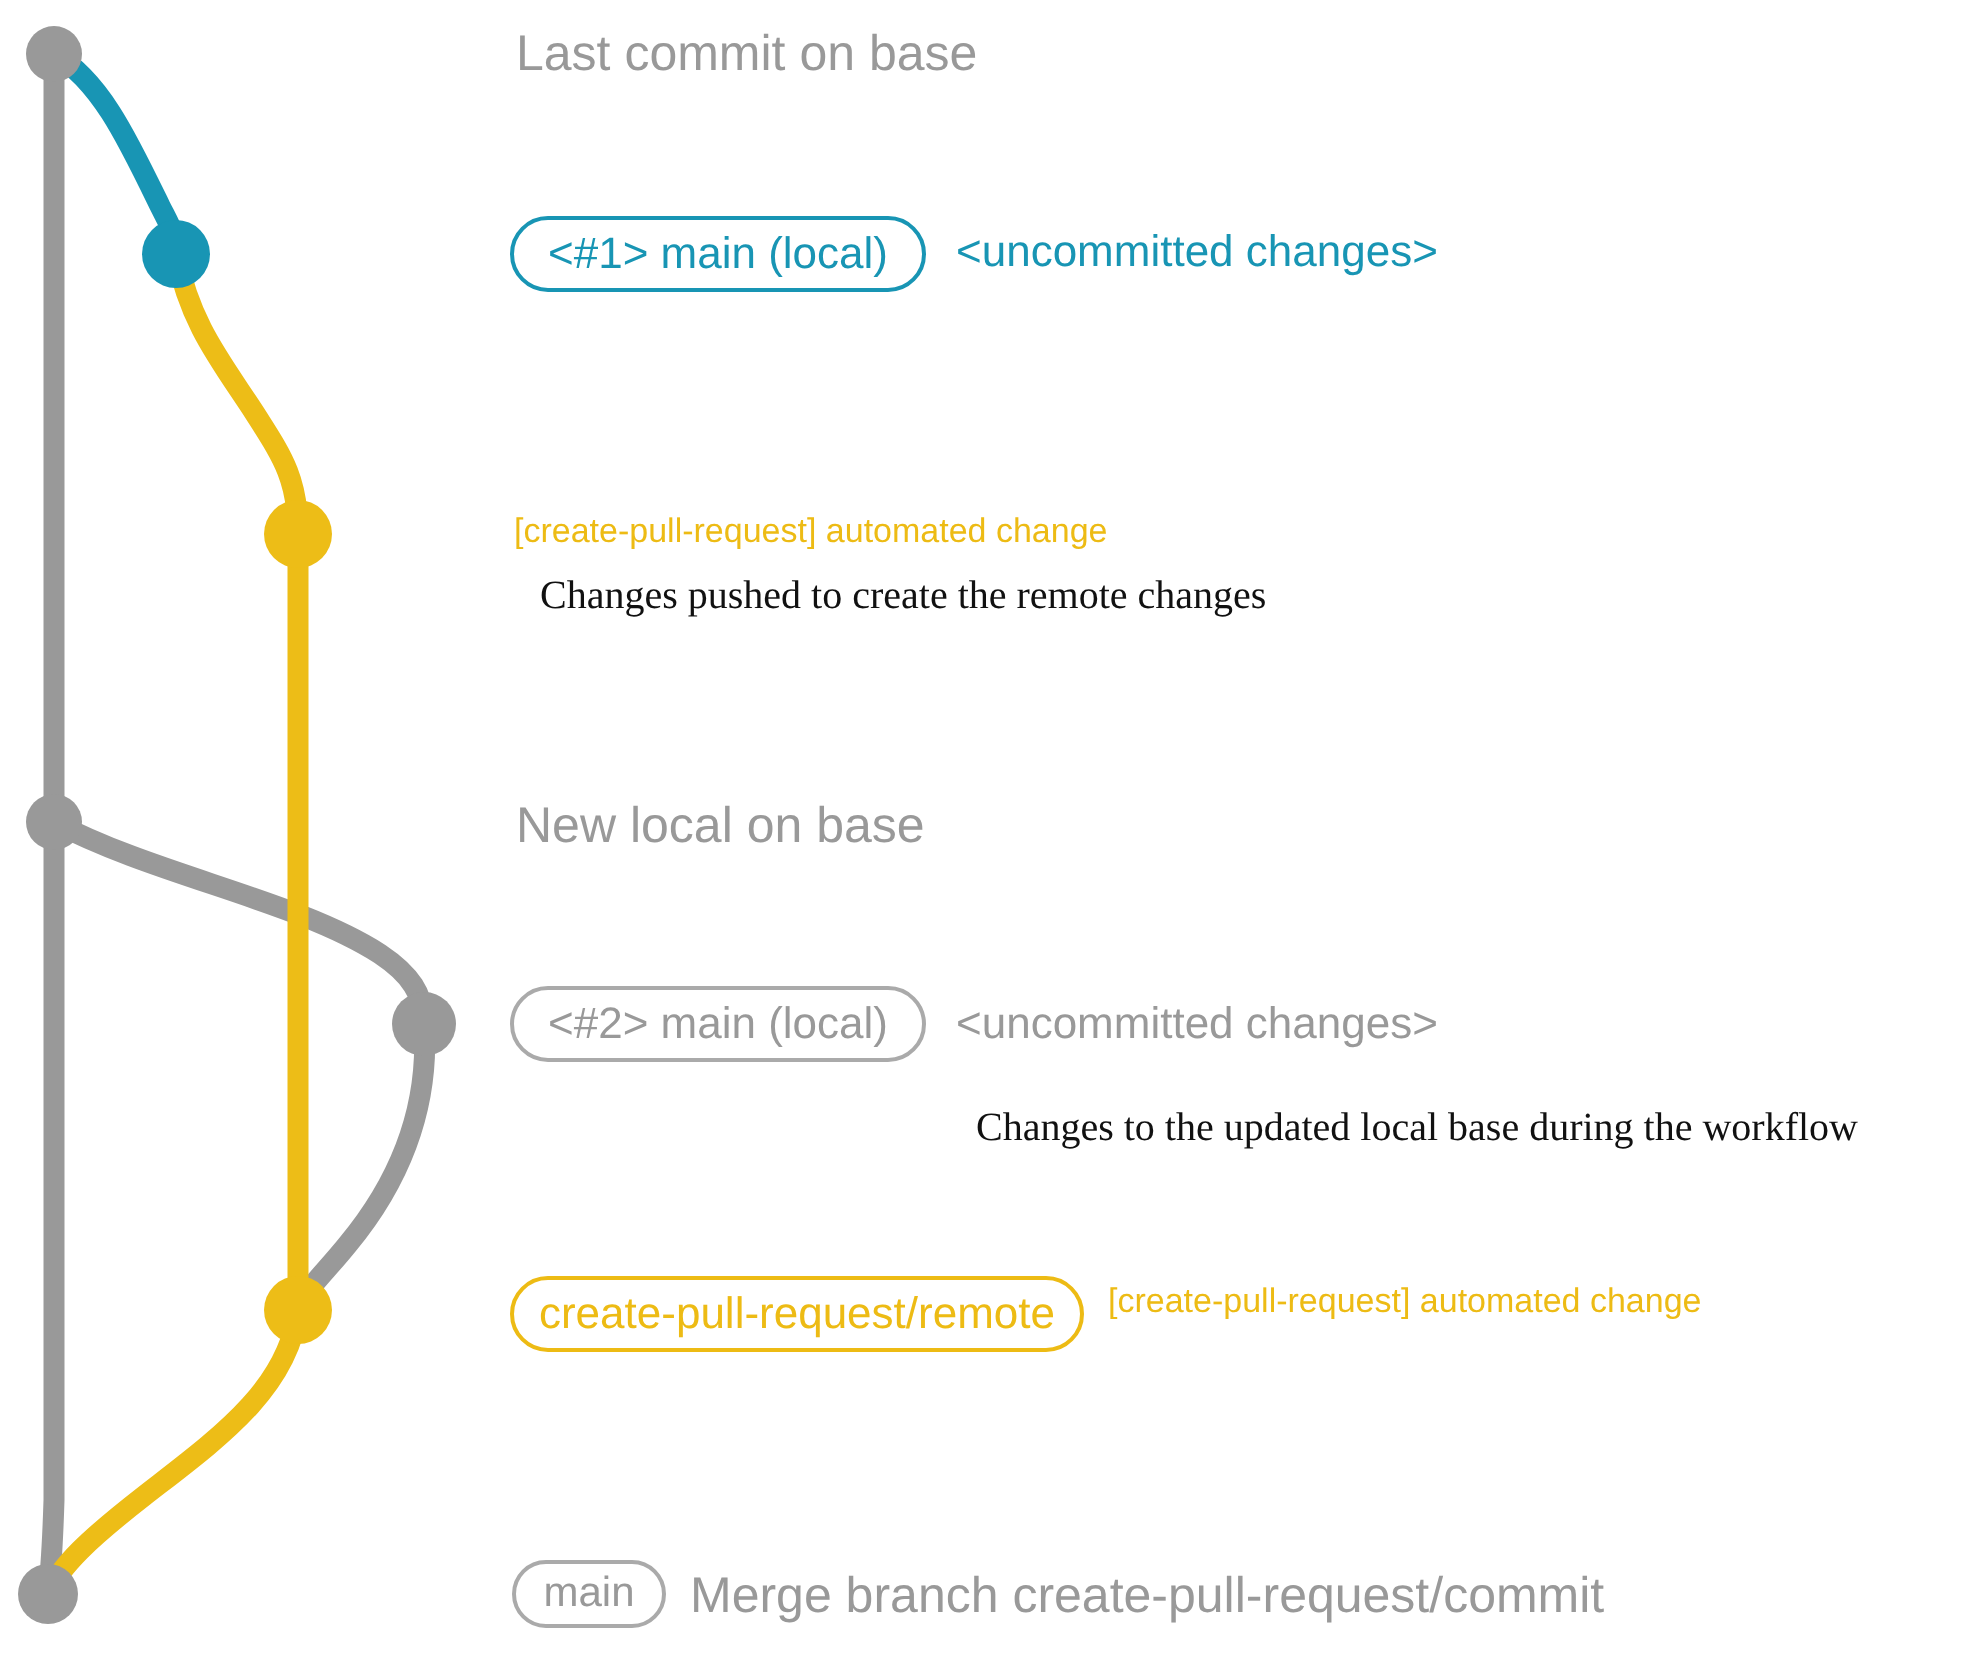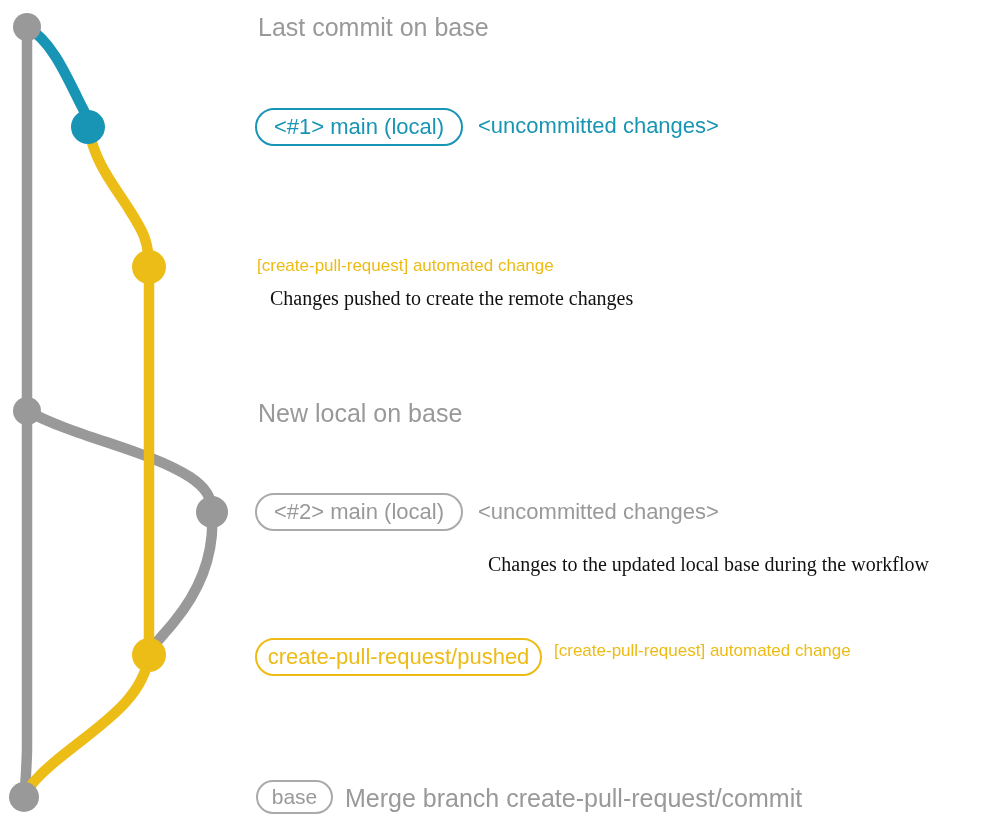--- a/index.html
+++ b/index.html
@@ -74,22 +74,22 @@
 
   <div class="abs h-gray" style="left:258px;top:399px;">New local on base</div>
 
   <div class="badge badge-gray" style="left:255px;top:493px;width:208px;height:38px;">
     <span>&lt;#2&gt; main (local)</span>
   </div>
   <div class="abs h-gray" style="left:478px;top:499px;font-size:22px;">&lt;uncommitted changes&gt;</div>
   <div class="abs serif-note" style="left:488px;top:553px;">Changes to the updated local base during the workflow</div>
 
   <div class="badge badge-yellow" style="left:255px;top:638px;width:287px;height:38px;">
-    <span>create-pull-request/pushed</span>
+    <span>create-pull-request/remote</span>
   </div>
   <div class="abs h-yellow" style="left:554px;top:641px;">[create-pull-request] automated change</div>
 
   <div class="badge badge-gray" style="left:256px;top:780px;width:77px;height:34px;border-radius:17px;font-size:21px;">
-    <span>base</span>
+    <span>main</span>
   </div>
   <div class="abs h-gray" style="left:345px;top:784px;">Merge branch create-pull-request/commit</div>
 
 </div>
 
 </body></html>

